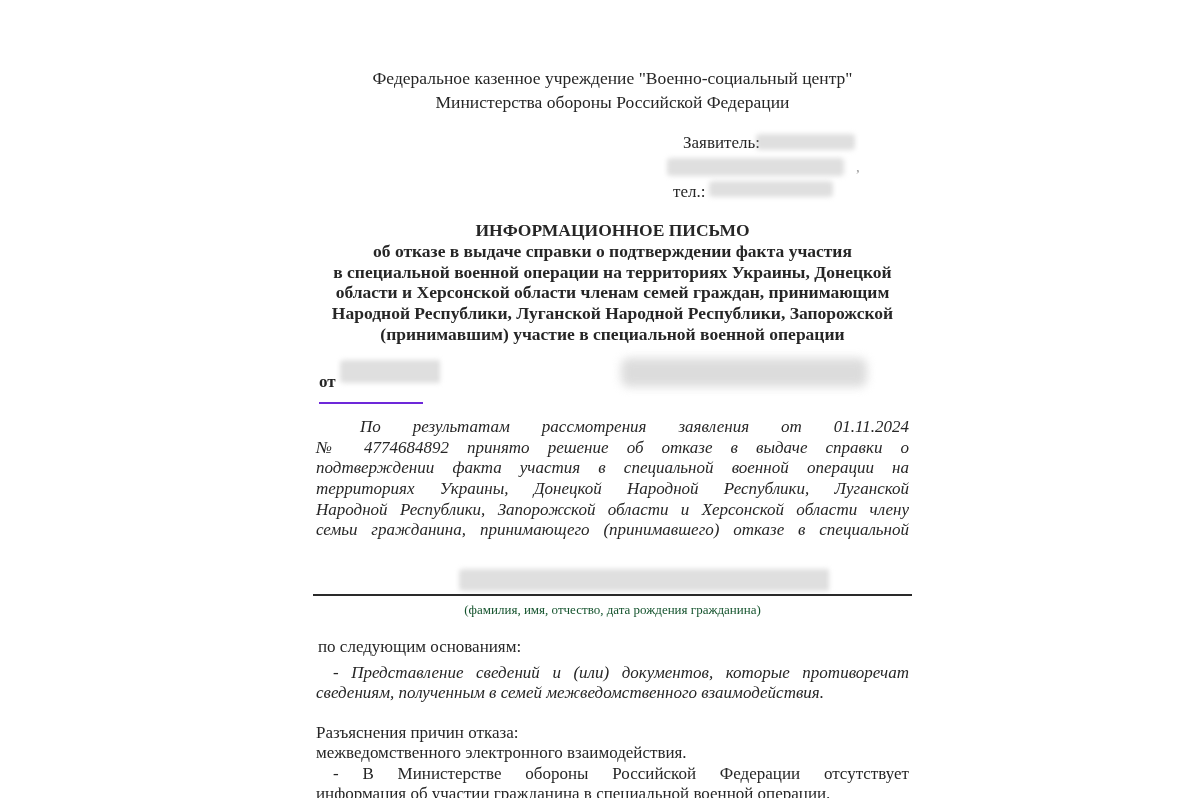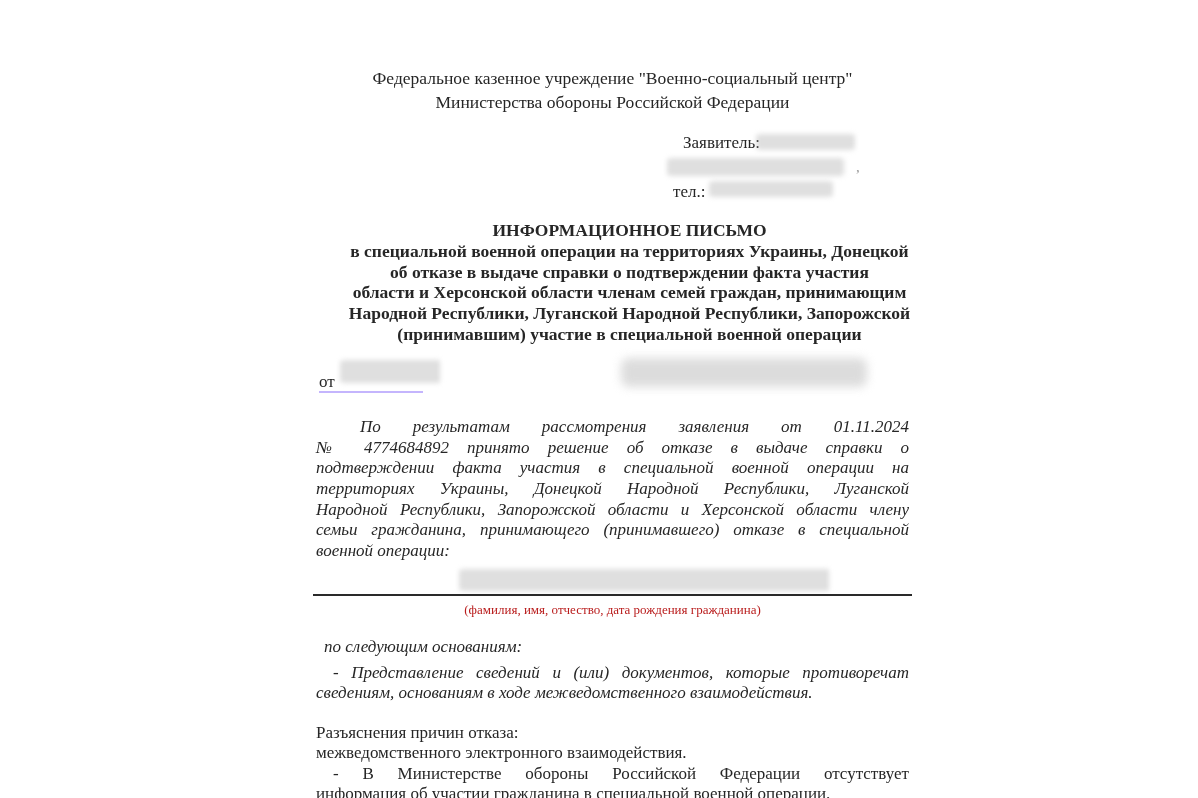--- a/index.html
+++ b/index.html
@@ -17,89 +17,88 @@
   .jline{text-align:justify;text-align-last:justify;}
   .hdr{width:100%;font-size:17.5px;line-height:23.5px;text-align:center;}
   .title{width:100%;font-weight:bold;font-size:17.5px;line-height:20.8px;text-align:center;}
   .body-par{width:100%;font-size:17px;line-height:20.65px;}
   .body-par .first{text-indent:44px;}
   .sect{width:100%;font-size:17px;line-height:20.3px;}
   .bullet-first{text-indent:17px;}
   .applicant-label{font-size:17px;line-height:20px;}
   .from-label{
     display:inline-block;font-size:17px;line-height:19px;
-    width:104px;border-bottom:2px solid #c4b5fd;padding-bottom:0;
+    width:104px;border-bottom:2px solid #6d28d9;padding-bottom:11px;font-weight:bold;
   }
   .redact{
     position:absolute;
     background:repeating-linear-gradient(90deg,rgba(140,140,140,.55) 0 2px,rgba(225,225,225,.4) 2px 5px);
     filter:blur(2.5px);
     border-radius:3px;
   }
   .redact.soft{
     background:#d4d4d4;
     filter:blur(5px);
     opacity:.8;
     border-radius:8px;
   }
   .sig-rule{position:absolute;left:-3px;width:599px;height:2px;background:#2a2a2a;}
-  .sig-caption{position:absolute;width:100%;text-align:center;font-size:13px;line-height:15px;color:#b91c1c;}
+  .sig-caption{position:absolute;width:100%;text-align:center;font-size:13px;line-height:15px;color:#14532d;}
   .faint{color:#9a9a9a;font-size:15px;}
 </style>
 </head>
 <body>
 
 <div class="page">
   <div class="doc">
 
     <div class="abs hdr" style="top:24px;left:0;">
       <div>Федеральное казенное учреждение "Военно-социальный центр"</div>
       <div>Министерства обороны Российской Федерации</div>
     </div>
 
     <div class="abs applicant-label" style="top:90px;left:367px;">Заявитель:</div>
     <div class="redact" style="left:441px;top:91px;width:97px;height:16px;"></div>
     <div class="redact" style="left:352px;top:115px;width:176px;height:18px;"></div>
     <div class="abs faint" style="left:540px;top:116px;">,</div>
     <div class="abs applicant-label" style="top:139px;left:357px;">тел.:</div>
     <div class="redact" style="left:394px;top:138px;width:122px;height:16px;"></div>
 
-    <div class="abs title" style="top:177px;left:17px;">
+    <div class="abs title" style="top:177px;left:0;">
       <div>ИНФОРМАЦИОННОЕ ПИСЬМО</div>
+      <div>об отказе в выдаче справки о подтверждении факта участия</div>
       <div>в специальной военной операции на территориях Украины, Донецкой</div>
-      <div>об отказе в выдаче справки о подтверждении факта участия</div>
       <div>области и Херсонской области членам семей граждан, принимающим</div>
       <div>Народной Республики, Луганской Народной Республики, Запорожской</div>
       <div>(принимавшим) участие в специальной военной операции</div>
     </div>
 
     <div class="abs" style="top:329px;left:3px;">
       <span class="from-label">от</span>
     </div>
     <div class="redact" style="left:25px;top:317px;width:100px;height:23px;"></div>
     <div class="redact soft" style="left:305px;top:315px;width:246px;height:29px;"></div>
 
     <div class="abs body-par" style="top:374px;left:0;font-style:italic;">
       <div class="jline first">По результатам рассмотрения заявления от 01.11.2024</div>
       <div class="jline">№ 4774684892 принято решение об отказе в выдаче справки о</div>
       <div class="jline">подтверждении факта участия в специальной военной операции на</div>
       <div class="jline">территориях Украины, Донецкой Народной Республики, Луганской</div>
       <div class="jline">Народной Республики, Запорожской области и Херсонской области члену</div>
       <div class="jline">семьи гражданина, принимающего (принимавшего) отказе в специальной</div>
-      <div class="lline">военной операции:</div>
     </div>
 
     <div class="redact" style="left:144px;top:526px;width:370px;height:22px;"></div>
     <div class="sig-rule" style="top:551px;"></div>
     <div class="sig-caption" style="top:559px;left:0;">(фамилия, имя, отчество, дата рождения гражданина)</div>
 
-    <div class="abs sect lline" style="top:594px;left:8px;font-style:italic;">по следующим основаниям:</div>
+    <div class="abs sect lline" style="top:594px;left:2px;">по следующим основаниям:</div>
     <div class="abs sect" style="top:620px;left:0;font-style:italic;">
       <div class="jline bullet-first">- Представление сведений и (или) документов, которые противоречат</div>
-      <div class="lline">сведениям, основаниям в ходе межведомственного взаимодействия.</div>
+      <div class="lline">сведениям, полученным в семей межведомственного взаимодействия.</div>
     </div>
 
     <div class="abs sect" style="top:680px;left:0;">
       <div class="lline">Разъяснения причин отказа:</div>
       <div class="lline">межведомственного электронного взаимодействия.</div>
       <div class="jline bullet-first">- В Министерстве обороны Российской Федерации отсутствует</div>
       <div class="lline">информация об участии гражданина в специальной военной операции.</div>
     </div>
 
   </div>

